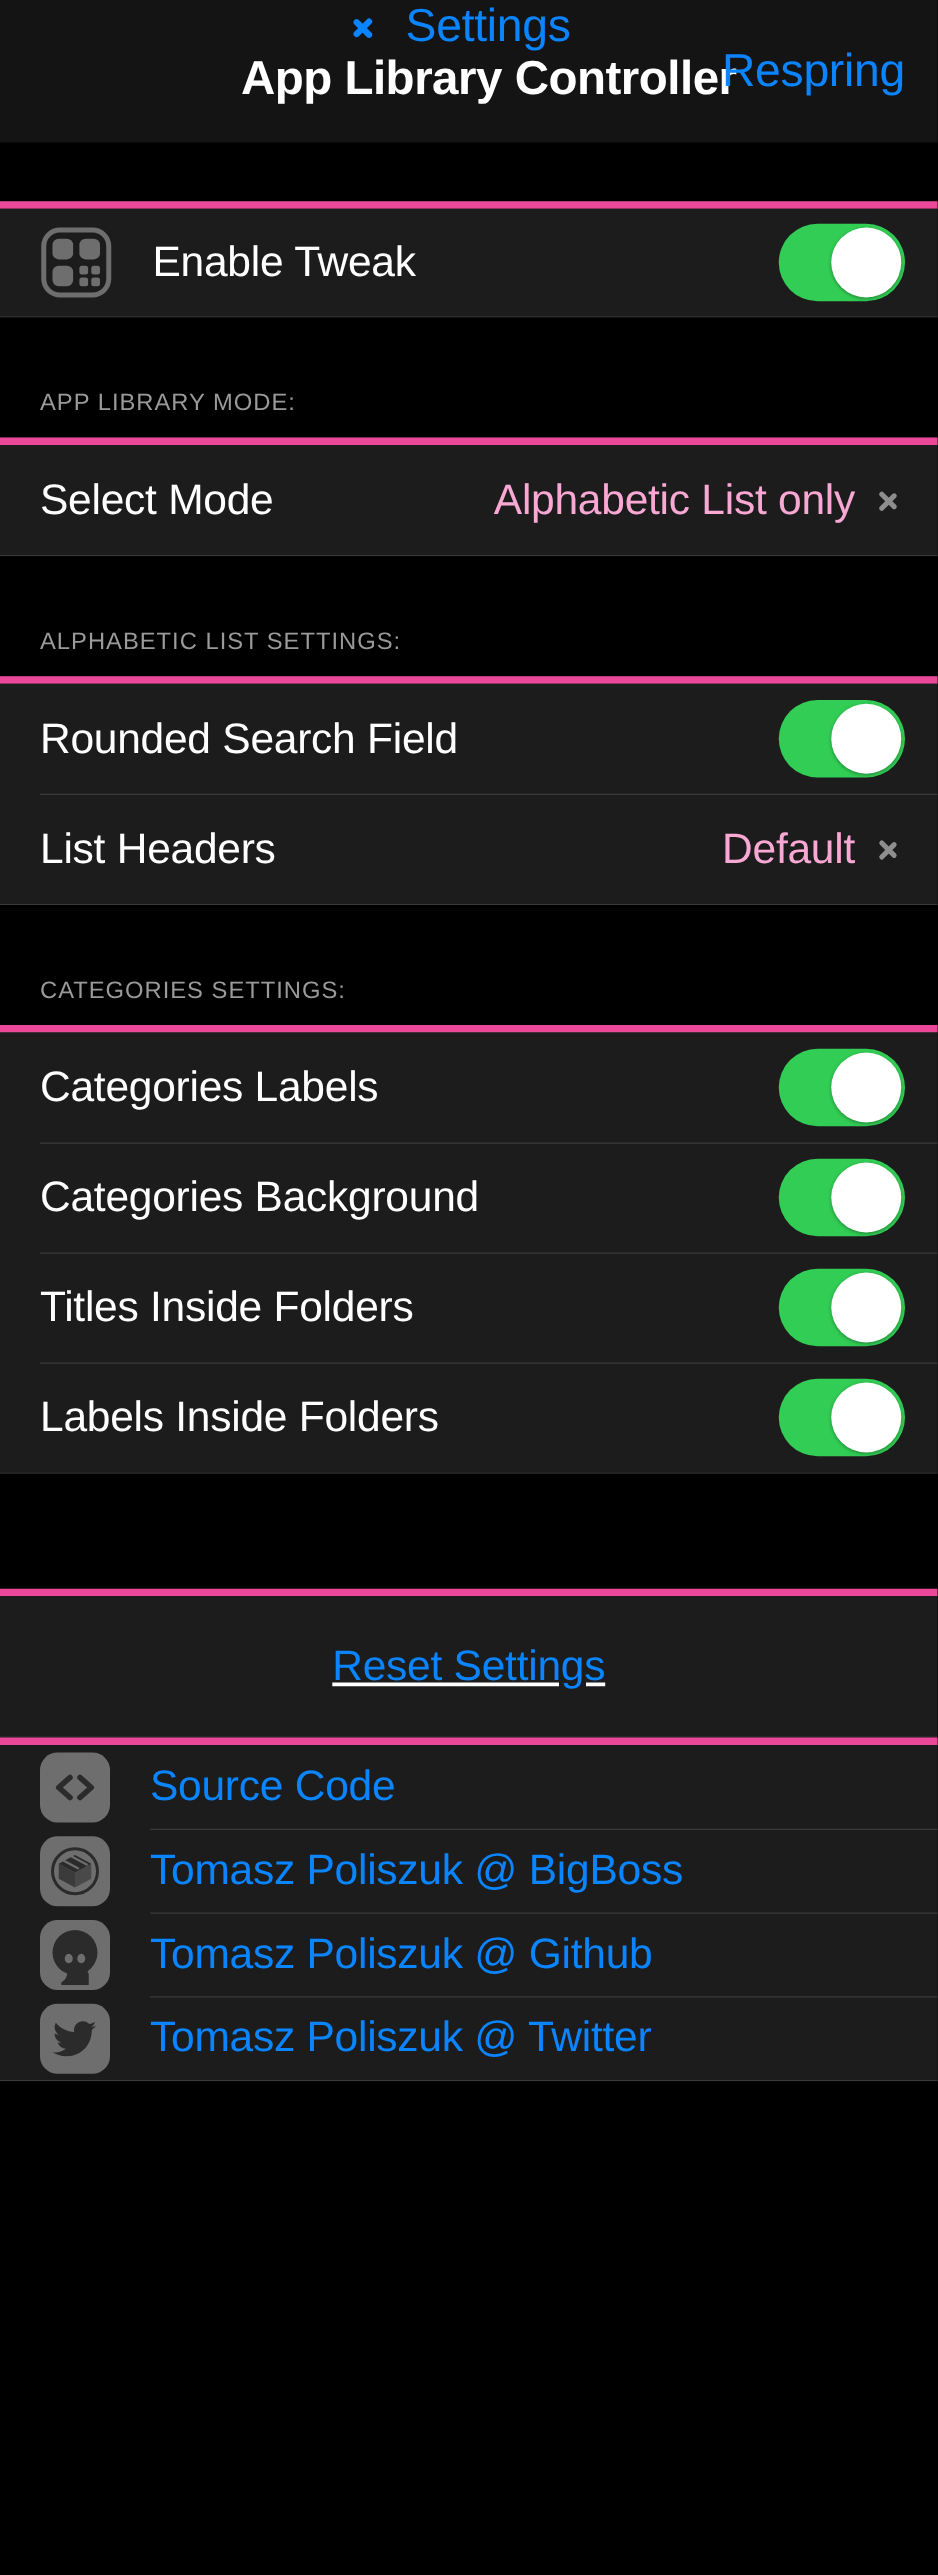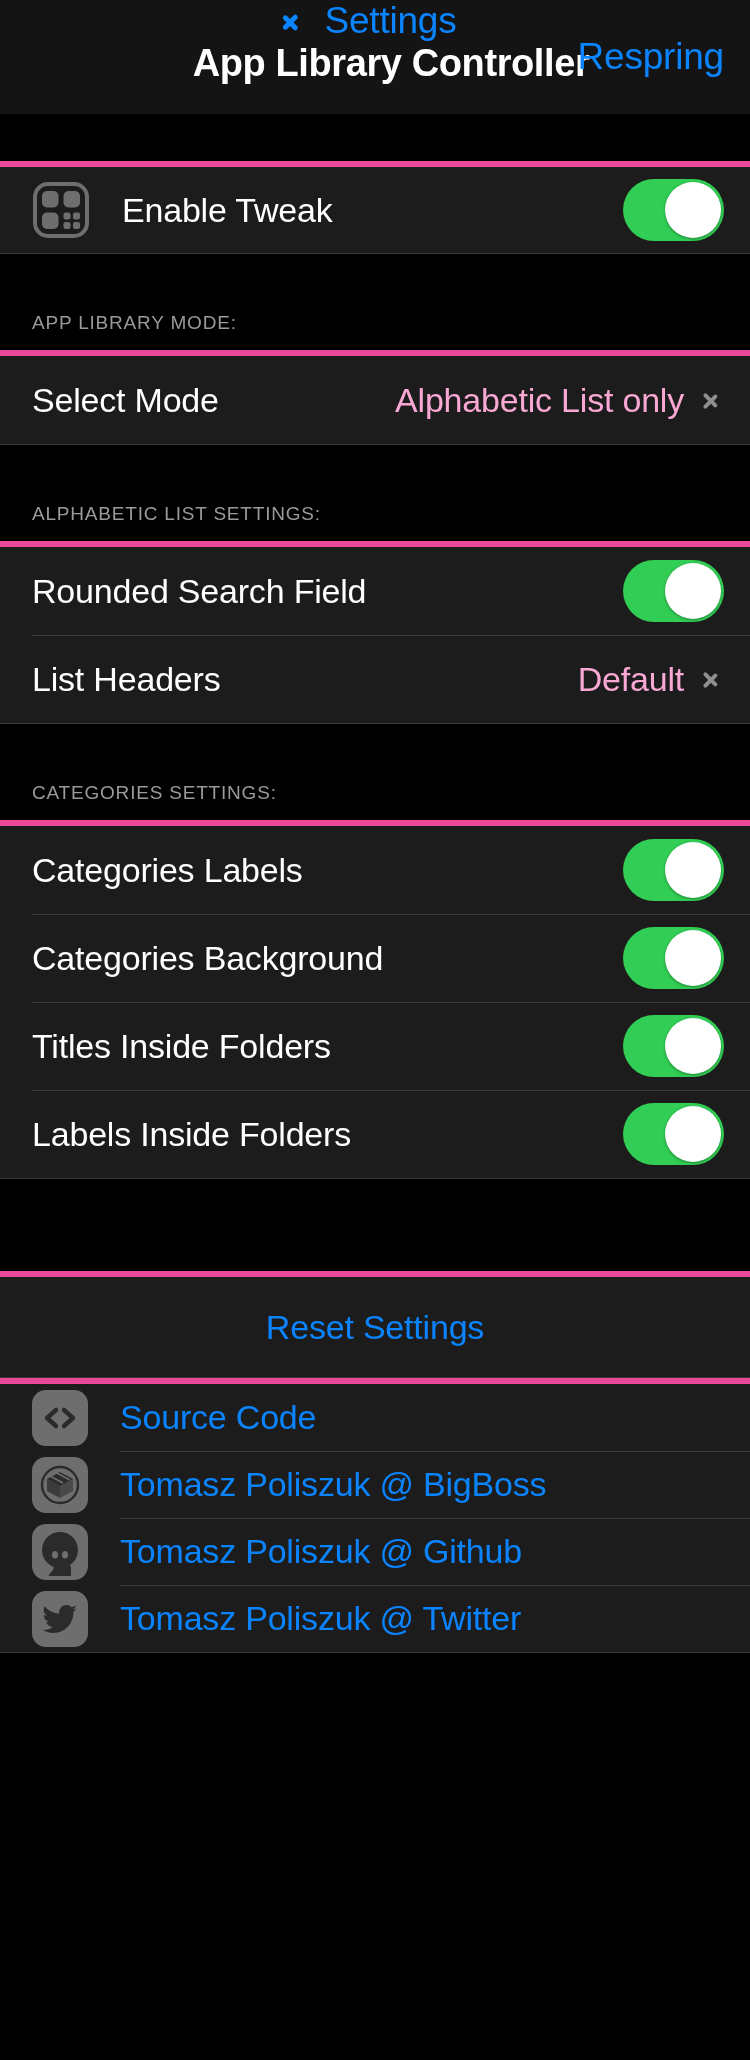--- a/index.html
+++ b/index.html
@@ -211,25 +211,26 @@
     flex: none;
     margin-right: 32px;
     display: flex;
     align-items: center;
     justify-content: center;
   }
   .icon-tile svg { display: block; }
 
   
   .action-row {
-    height: 100px;
+    height: 112px;
     display: flex;
     align-items: center;
     justify-content: center;
     background: #1c1c1c;
+    text-decoration: underline;
   }
   .action-row .txt {
     color: #0a84ff;
     font-size: 34px;
     letter-spacing: -0.2px;
   }
 </style>
 </head>
 <body>
 

